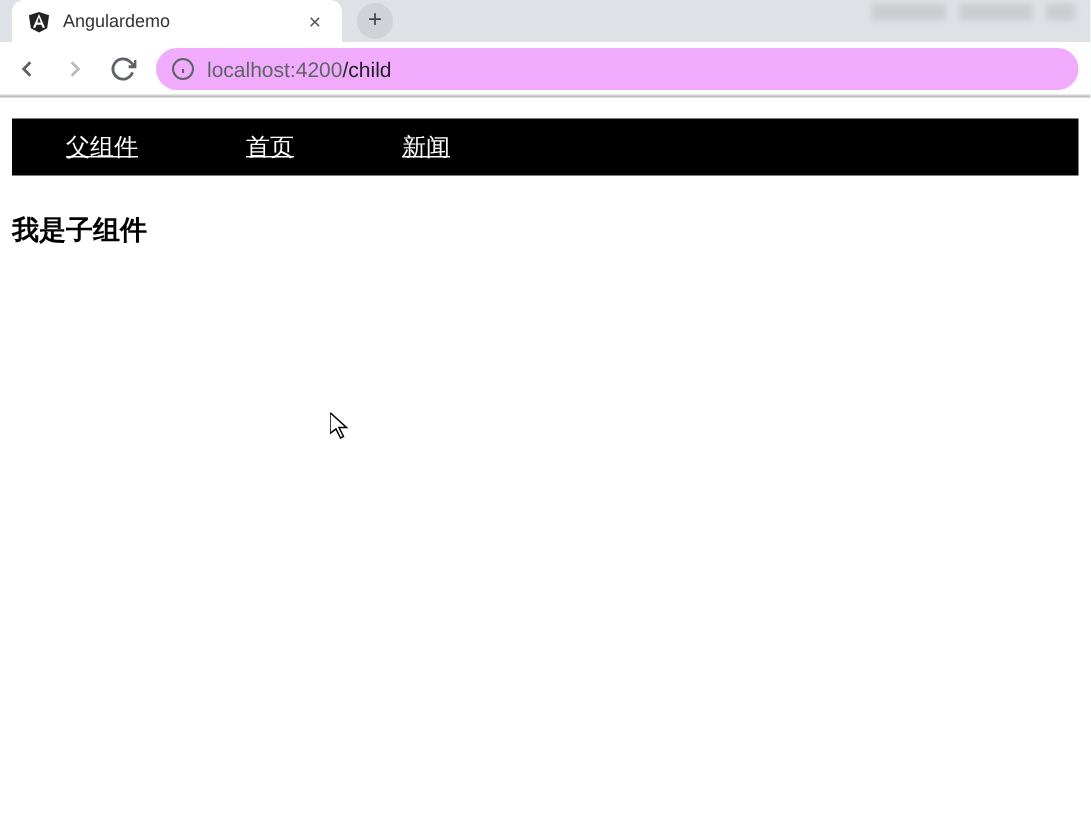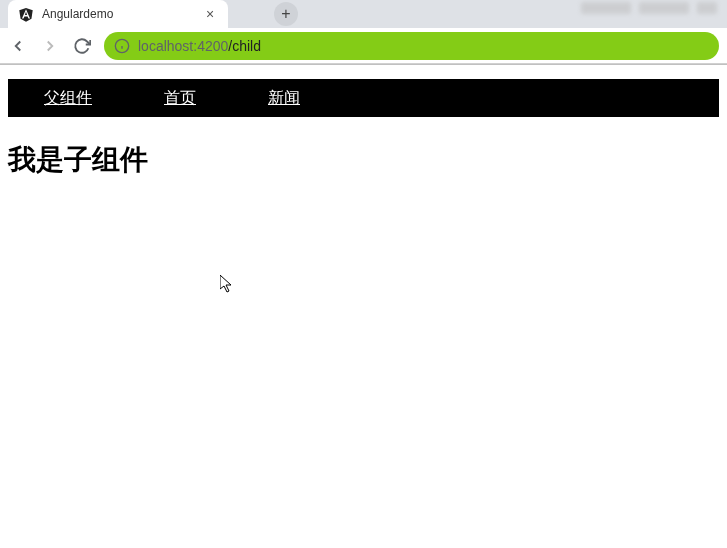--- a/index.html
+++ b/index.html
@@ -16,21 +16,20 @@
     }
     .browser-chrome {
       background: #dee1e6;
       border-bottom: 1px solid #c0c0c0;
     }
     .tab-bar {
       display: flex;
       align-items: center;
       height: 28px;
       padding-left: 8px;
-      gap: 36px;
     }
     .tab {
       display: flex;
       align-items: center;
       background: #fff;
       height: 28px;
       padding: 0 10px;
       border-top-left-radius: 8px;
       border-top-right-radius: 8px;
       width: 220px;
@@ -97,21 +96,21 @@
       height: 18px;
     }
     .nav-btn.disabled svg {
       stroke: #bbb;
     }
     .address-bar {
       flex: 1;
       display: flex;
       align-items: center;
       height: 28px;
-      background: #84cc16;
+      background: #f0abfc;
       border-radius: 14px;
       padding: 0 10px;
       gap: 8px;
     }
     .info-icon {
       width: 16px;
       height: 16px;
       display: flex;
       align-items: center;
       justify-content: center;
@@ -143,21 +142,21 @@
       color: #fff;
       font-size: 16px;
       padding: 0 36px;
       text-decoration: underline;
       cursor: pointer;
     }
     .nav-item.active {
       color: #ff0000;
     }
     .page-heading {
-      font-size: 28px;
+      font-size: 18px;
       font-weight: bold;
       margin: 24px 0 0 8px;
       color: #000;
     }
     .cursor {
       position: absolute;
       left: 220px;
       top: 275px;
       pointer-events: none;
     }

